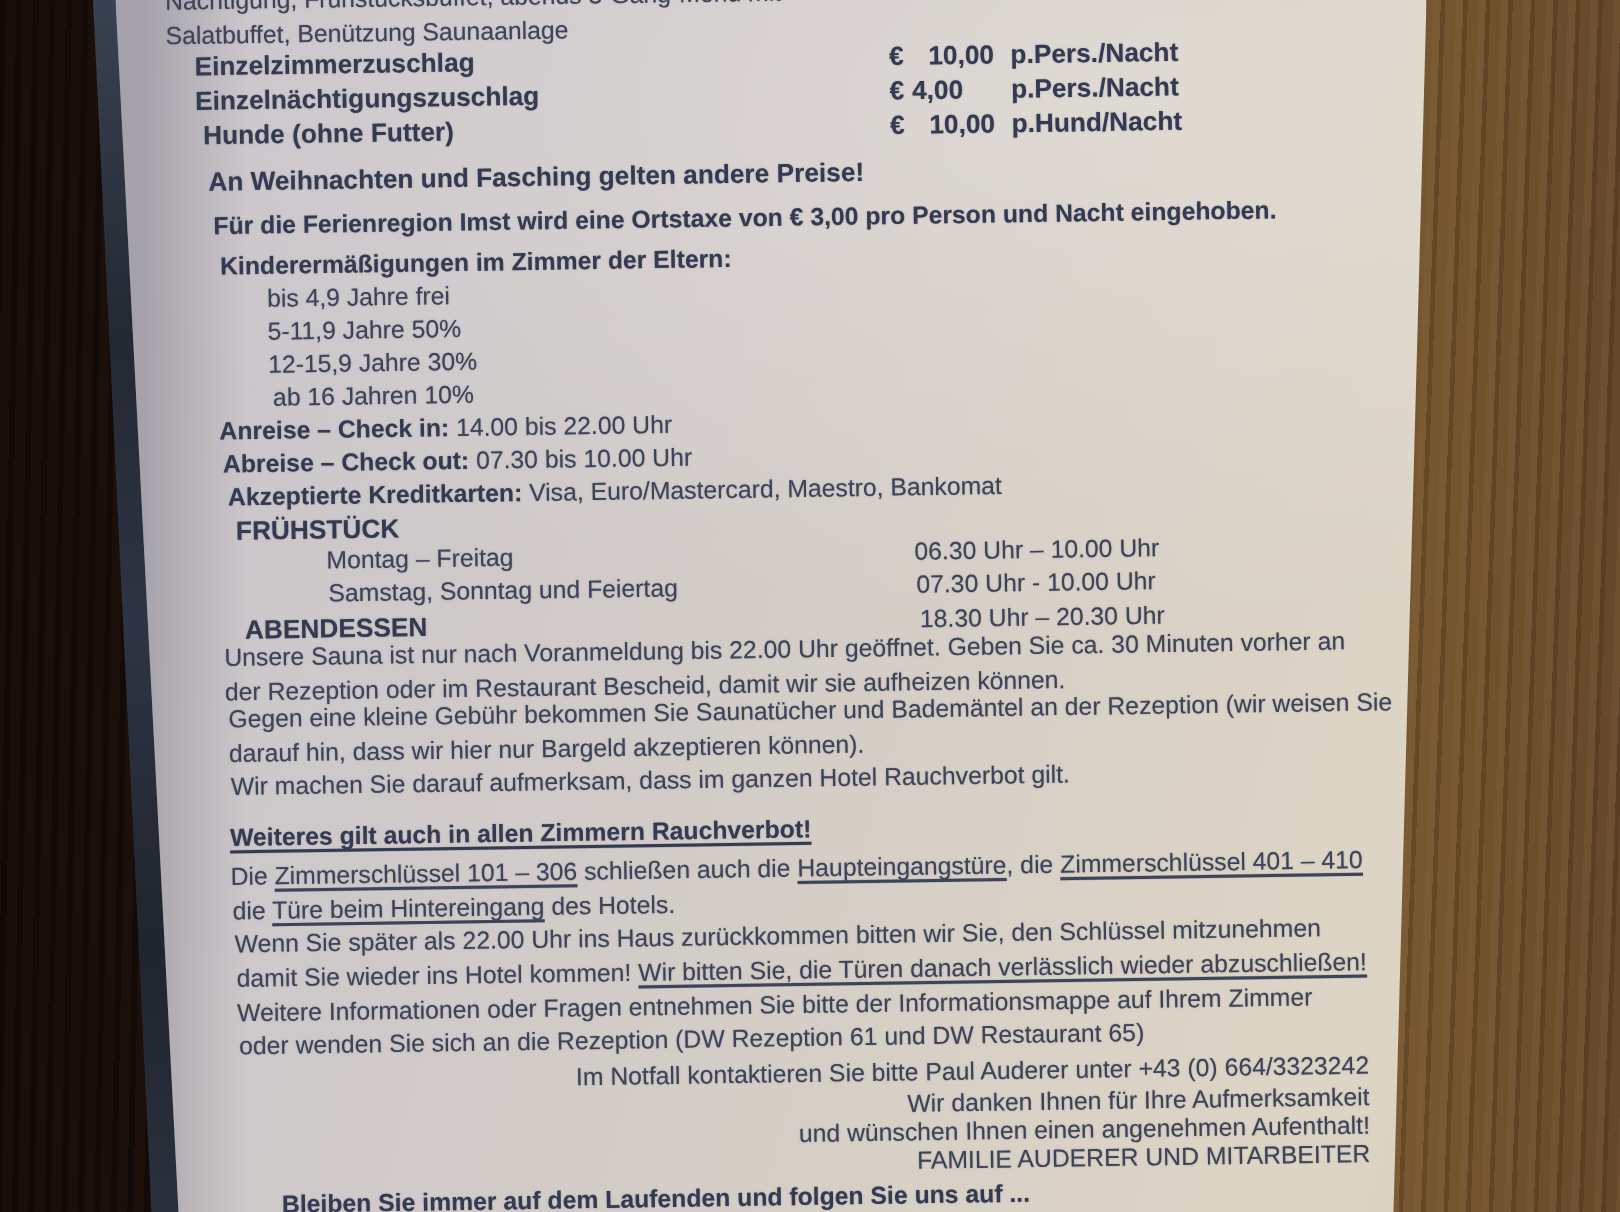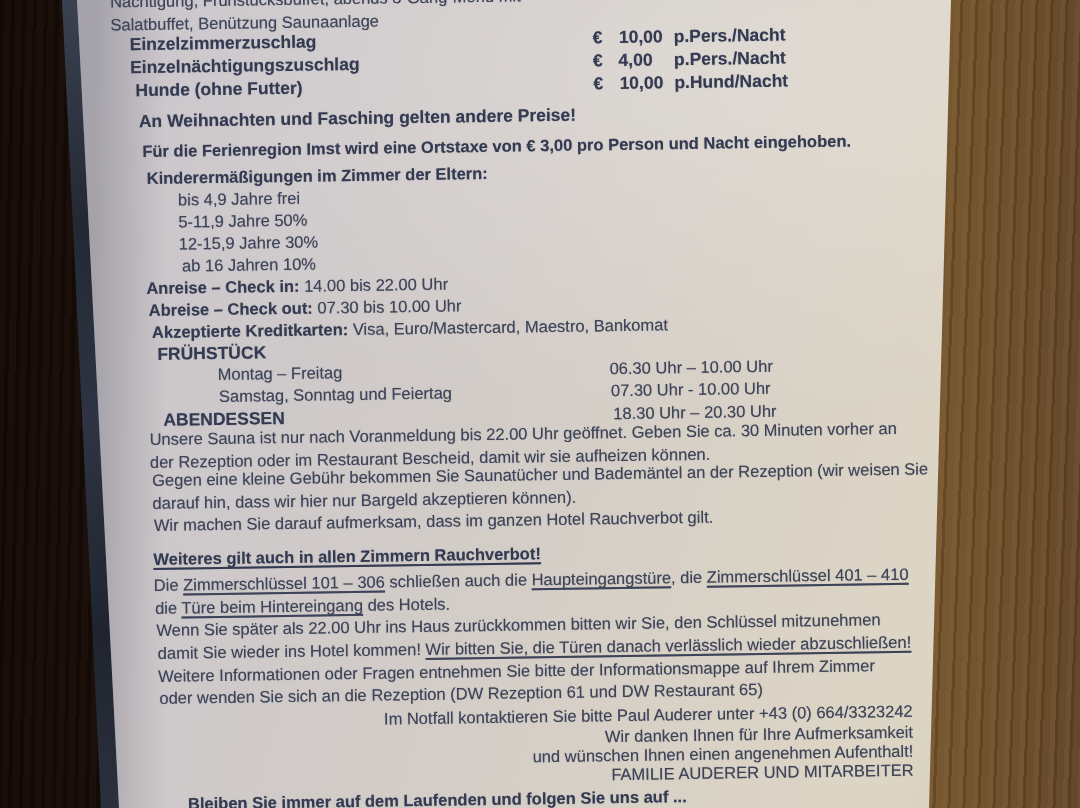--- a/index.html
+++ b/index.html
@@ -67,21 +67,21 @@
 
     <div class="ln b big" style="left:135px;top:33px;width:750px">
       <span>Einzelzimmerzuschlag</span>
       <span class="pos" style="left:463px">€</span>
       <span class="pos" style="left:478px;width:55px;text-align:right">10,00</span>
       <span class="pos" style="left:544px">p.Pers./Nacht</span>
     </div>
     <div class="ln b big" style="left:135px;top:56px;width:750px">
       <span>Einzelnächtigungszuschlag</span>
       <span class="pos" style="left:463px">€</span>
-      <span class="pos" style="left:478px;width:55px;text-align:center">4,00</span>
+      <span class="pos" style="left:478px;width:55px;text-align:left">4,00</span>
       <span class="pos" style="left:544px">p.Pers./Nacht</span>
     </div>
     <div class="ln b big" style="left:140px;top:79px;width:750px">
       <span>Hunde (ohne Futter)</span>
       <span class="pos" style="left:458px">€</span>
       <span class="pos" style="left:473px;width:55px;text-align:right">10,00</span>
       <span class="pos" style="left:539px">p.Hund/Nacht</span>
     </div>
 
     <div class="ln b big" style="left:143px;top:110px">An Weihnachten und Fasching gelten andere Preise!</div>

